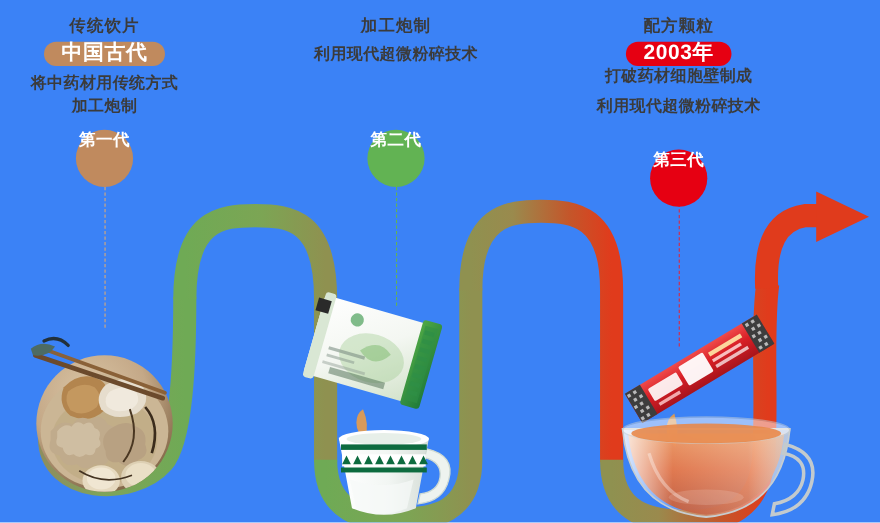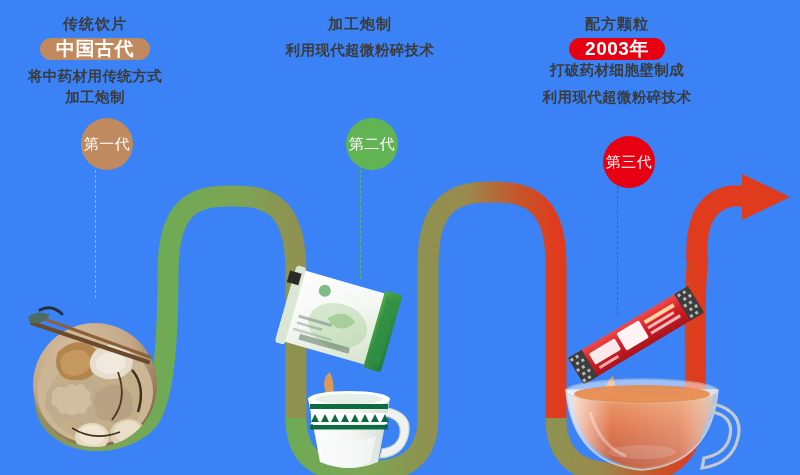--- a/index.html
+++ b/index.html
@@ -49,26 +49,24 @@
     color: #3b3b3b;
     line-height: 21px;
     letter-spacing: 0.4px;
   }
   .gen-circle {
     position: absolute;
     width: 52px; height: 52px;
     border-radius: 50%;
     color: #ffffff;
     font-size: 15px;
-    font-weight: normal;
+    font-weight: bold;
     display: flex;
-    align-items: center;
     justify-content: center;
     letter-spacing: 0.5px;
-    margin-left: 12px;
   }
   .dash {
     position: absolute;
     width: 0; border-left-width: 1.5px; border-left-style: dashed;
   }
 </style>
 </head>
 <body>
 
 <div id="stage">

